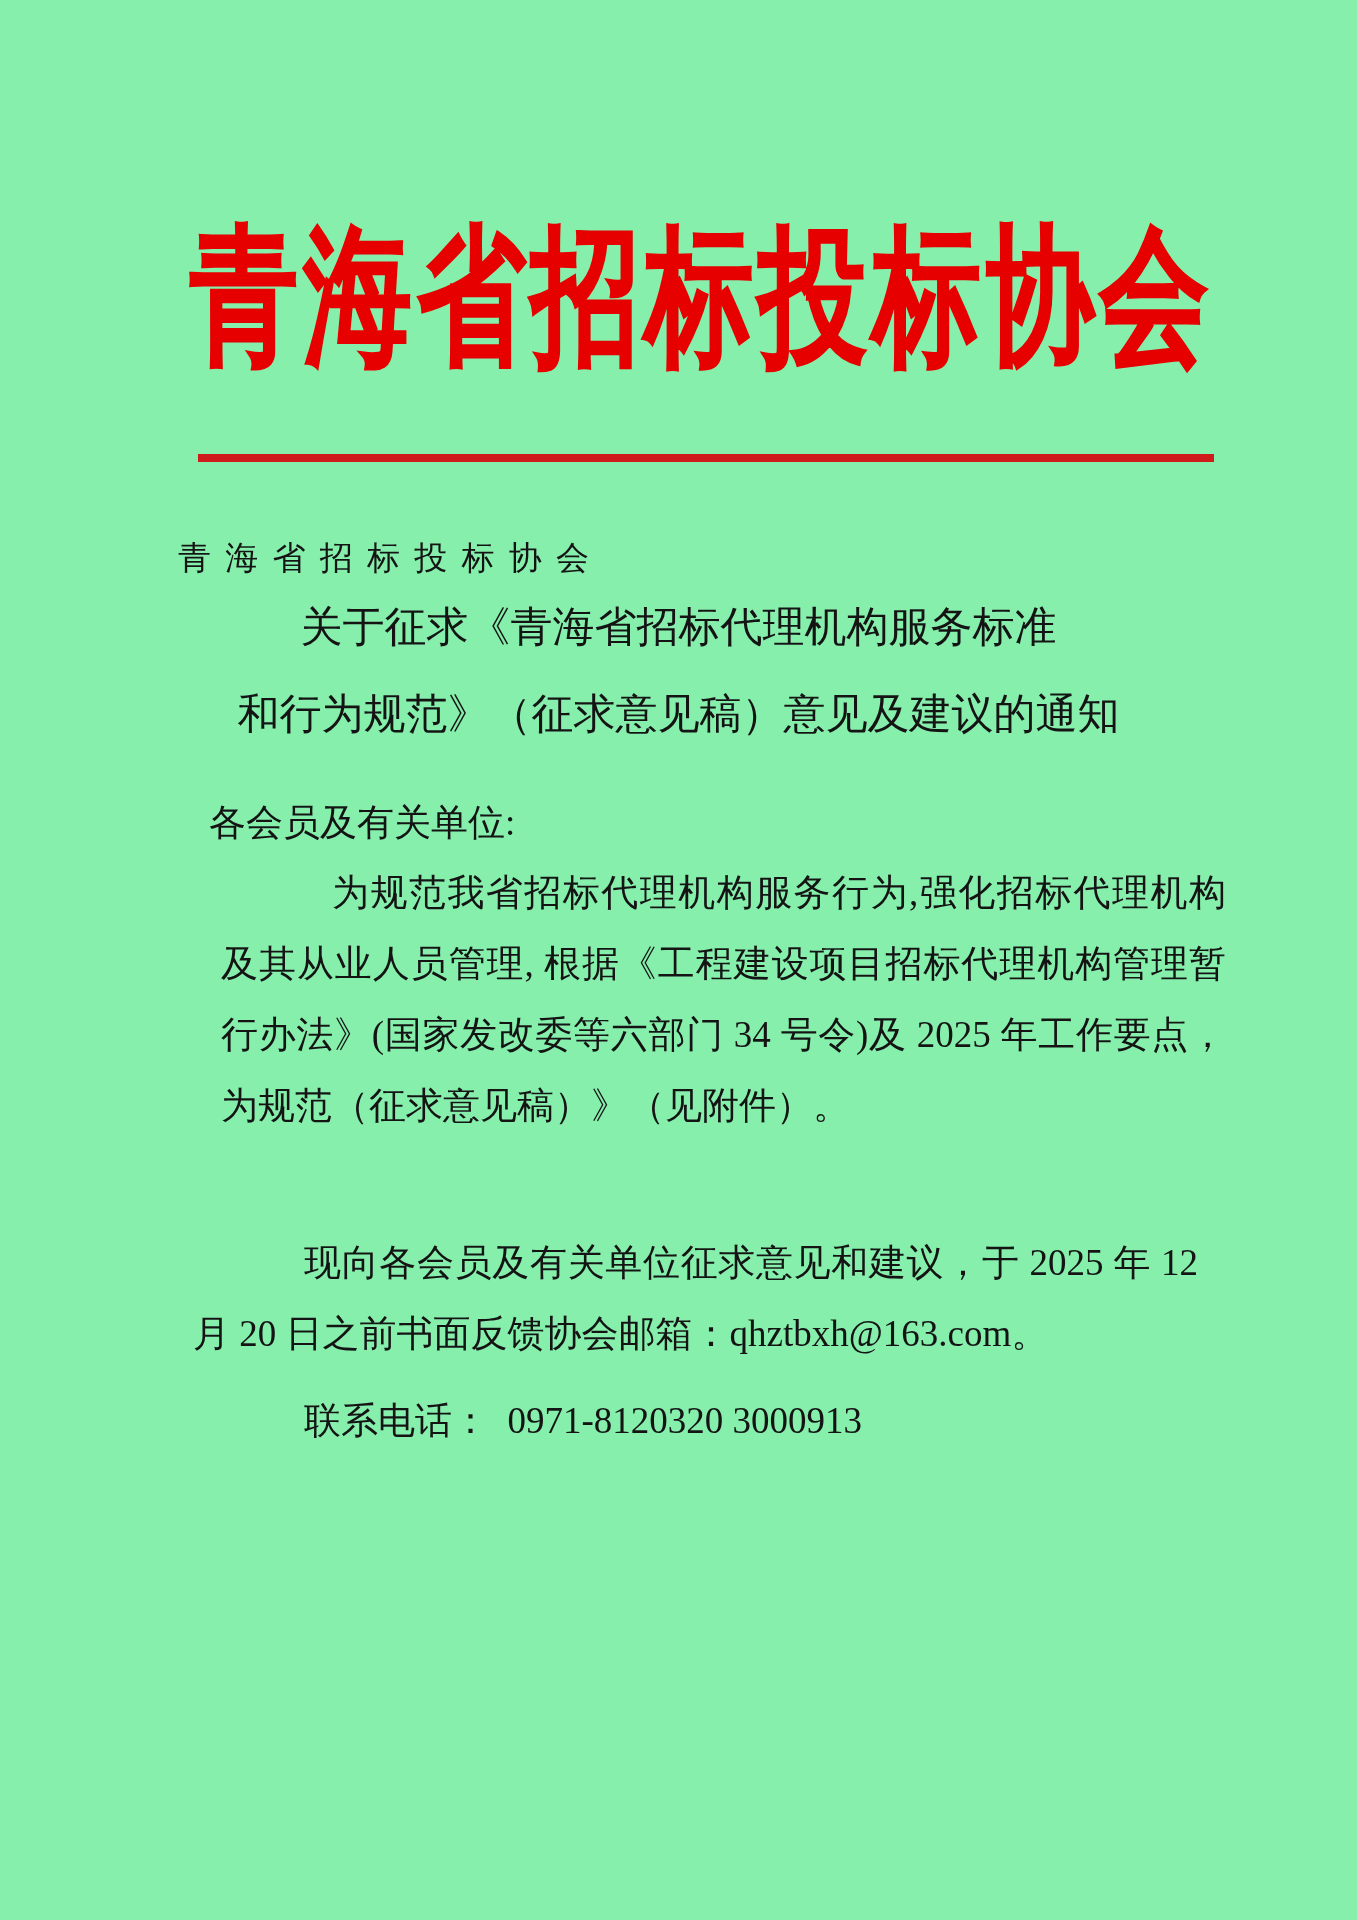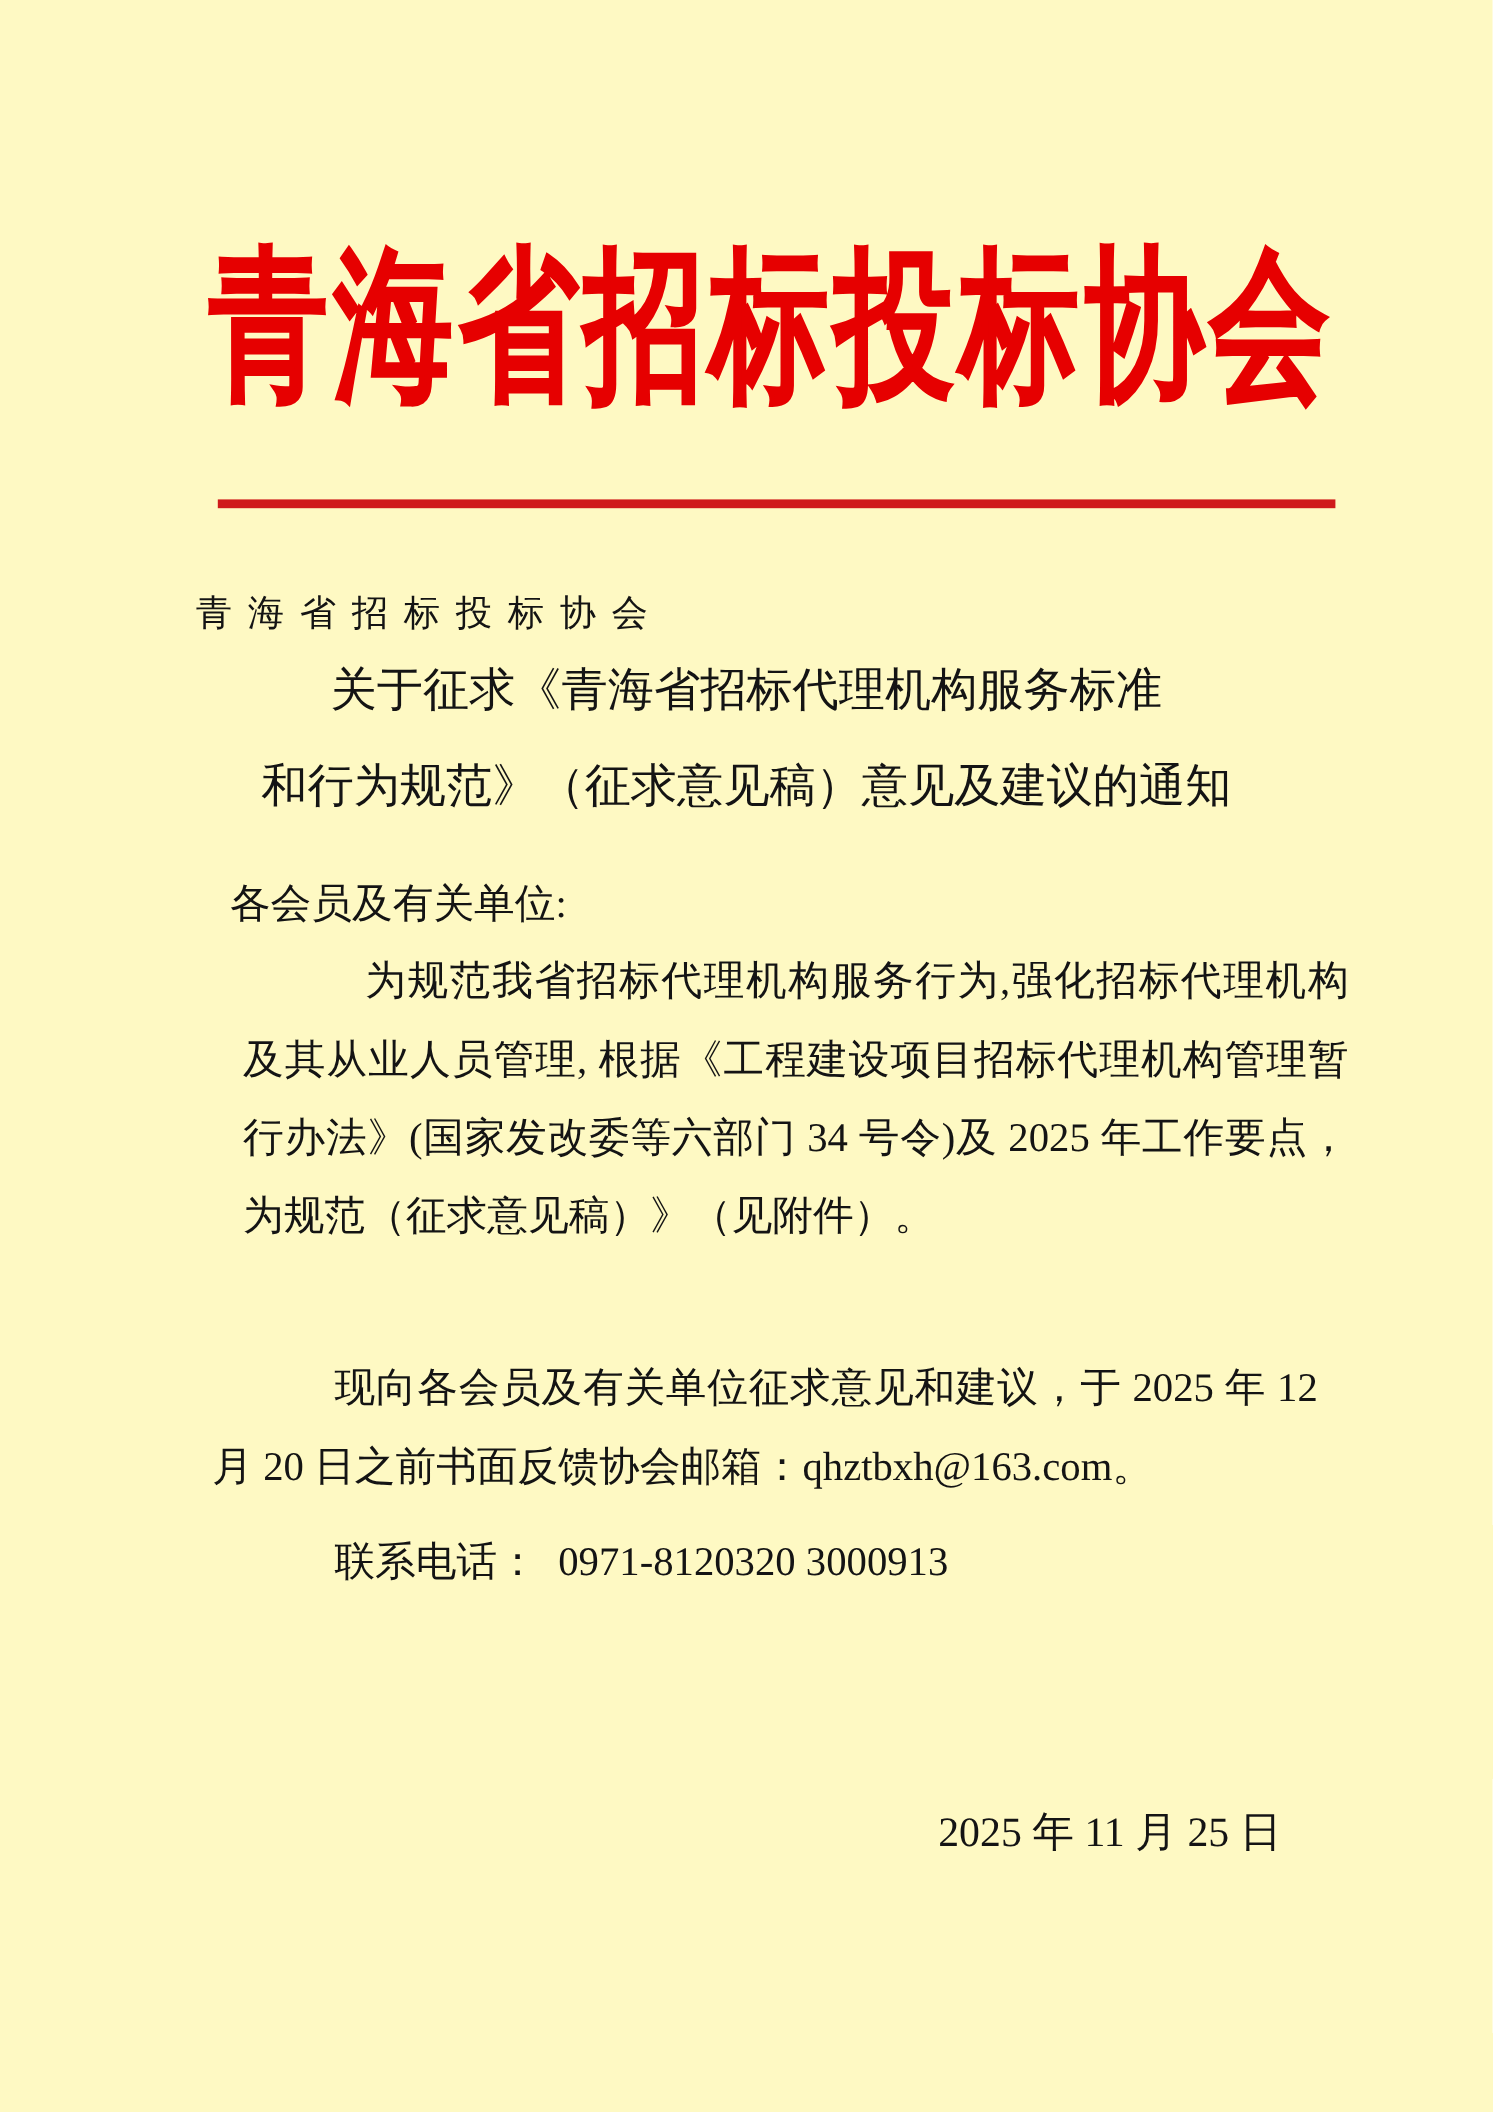--- a/index.html
+++ b/index.html
@@ -4,21 +4,21 @@
 <style>
   html, body {
     margin: 0;
     padding: 0;
     background: #ffffff;
   }
   .page {
     position: relative;
     width: 1357px;
     height: 1920px;
-    background: #fef9c3;
+    background: #86efac;
     overflow: hidden;
     font-family: "Liberation Serif", "DejaVu Serif", serif;
     color: #141414;
   }
   
   .org-header {
     position: absolute;
     top: 208px;
     left: 0;
     width: 1357px;
@@ -138,15 +138,14 @@
       <div class="line">为规范（征求意见稿）》（见附件）。</div>
     </div>
   <div class="para para-2">
       <div class="line indent justify">现向各会员及有关单位征求意见和建议，于 2025 年 12</div>
       <div class="line">月 20 日之前书面反馈协会邮箱：qhztbxh@163.com。</div>
     </div>
   <div class="para para-3">
       <div class="line indent">联系电话：  0971-8120320 3000913</div>
     </div>
 
-  <div class="date-line">2025 年 11 月 25 日</div>
 
 </div>
 
 </body></html>

